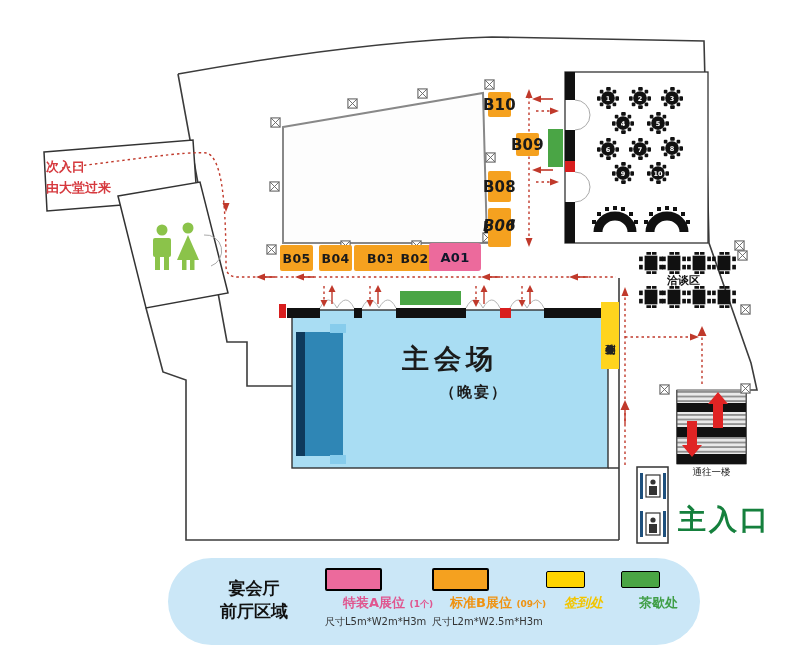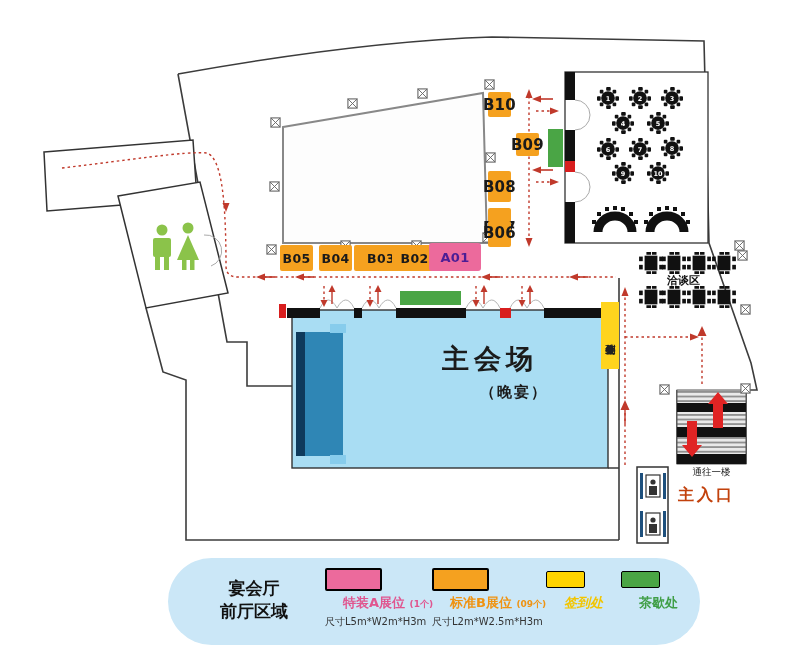--- a/index.html
+++ b/index.html
@@ -5,30 +5,30 @@
   html,body{margin:0;padding:0;background:#fff;}
   #stage{position:relative;width:800px;height:661px;background:#fff;overflow:hidden;
          font-family:"DejaVu Sans","Liberation Sans",sans-serif;}
   #plan{position:absolute;left:0;top:0;}
   .abs{position:absolute;}
   
   .booth{position:absolute;background:#f5a11f;color:#1a1a1a;font-weight:bold;
          display:flex;align-items:center;justify-content:center;border-radius:2px;
          font-size:12.5px;letter-spacing:.3px;}
   .booth.col{font-size:15px;}
-  .booth.special{background:#ec6a9c;color:#4c1d95;border-radius:3px;font-size:13px;}
+  .booth.special{background:#ec6a9c;color:#0f172a;border-radius:3px;font-size:13px;}
   
   .red-note{color:#d6393e;font-weight:bold;font-size:13px;line-height:1.6;}
   .hall-title{color:#1b1b1b;font-weight:bold;font-size:27px;letter-spacing:5px;text-align:center;}
   .hall-sub{color:#1b1b1b;font-weight:bold;font-size:15px;letter-spacing:2px;text-align:center;margin-top:6px;padding-left:48px;}
   .vlabel{background:#ffd41e;writing-mode:vertical-rl;text-orientation:upright;
           font-size:10px;font-weight:bold;color:#222;text-align:center;line-height:18px;}
   .small-black{color:#222;font-size:9.5px;text-align:center;}
   .neg-label{color:#111;font-size:11px;font-weight:bold;}
-  .main-entrance{color:#c2410c;font-size:16px;font-weight:bold;letter-spacing:3px;}
+  .main-entrance{color:#15803d;font-size:28px;font-weight:bold;letter-spacing:3px;margin-top:16px;}
   
   .legend{position:absolute;left:168px;top:558px;width:532px;height:87px;
           background:#cbe7f7;border-radius:46px;}
   .legend-title{position:absolute;left:28px;top:19px;width:116px;text-align:center;
                 color:#111;font-weight:bold;font-size:17px;line-height:1.35;}
   .legend-item{position:absolute;top:0;height:100%;}
   .swatch{position:absolute;border-radius:2px;}
   .li-name{position:absolute;top:36px;left:0;white-space:nowrap;font-weight:bold;font-size:13px;padding-left:18px;}
   .li-count{font-size:9px;font-weight:bold;}
   .li-size{position:absolute;top:57px;left:0;white-space:nowrap;font-size:10px;color:#333;}
@@ -288,24 +288,28 @@
 <div class="booth" style="left:280px;top:245px;width:33px;height:26px;">B05</div>
 <div class="booth" style="left:319px;top:245px;width:33px;height:26px;">B04</div>
 <div class="booth" style="left:354px;top:245px;width:54px;height:26px;">B03</div>
 <div class="booth" style="left:392px;top:245px;width:45px;height:26px;">B02</div>
 <div class="booth special" style="left:429px;top:243px;width:52px;height:28px;">A01</div>
 
 <div class="booth col" style="left:488px;top:92px;width:23px;height:25px;">B10</div>
 <div class="booth col" style="left:488px;top:133px;width:23px;height:23px;margin-left:28px;">B09</div>
 <div class="booth col" style="left:488px;top:171px;width:23px;height:31px;">B08</div>
 <div class="booth col" style="left:488px;top:208px;width:23px;height:39px;">B07</div>
-<div class="booth col" style="left:488px;top:221px;width:23px;height:24px;">B06</div>
-
-
-<div class="abs" style="left:292px;top:341px;width:316px;margin-left:40px;">
+<div class="booth col" style="left:488px;top:214px;width:23px;height:24px;font-style:italic;">B06</div>
+
+<div class="abs red-note" style="left:46px;top:157px;">
+  <div>次入口</div>
+  <div>由大堂过来</div>
+</div>
+
+<div class="abs" style="left:292px;top:341px;width:316px;">
   <div class="hall-title">主会场</div>
   <div class="hall-sub">（晚宴）</div>
 </div>
 
 <div class="abs vlabel" style="left:601px;top:302px;width:18px;height:67px;">年会签到处</div>
 
 <div class="abs neg-label" style="left:667px;top:273px;">洽谈区</div>
 
 <div class="abs small-black" style="left:677px;top:466px;width:69px;">通往一楼</div>
 

